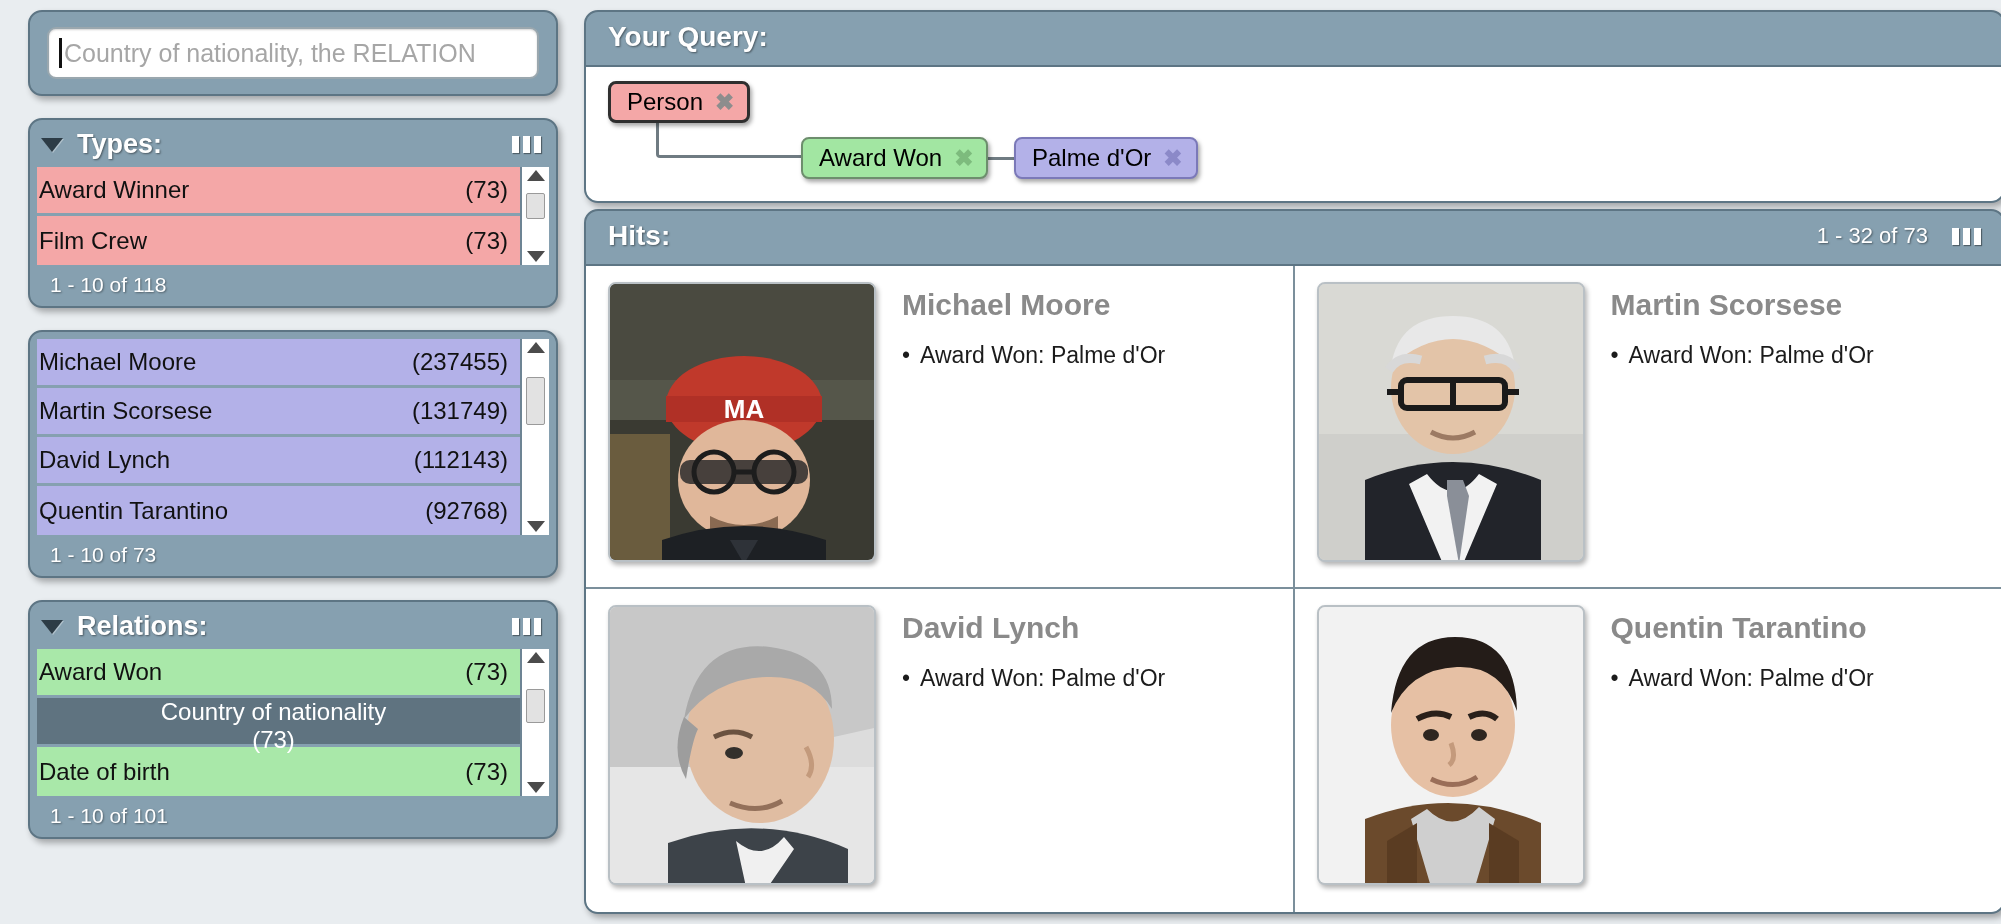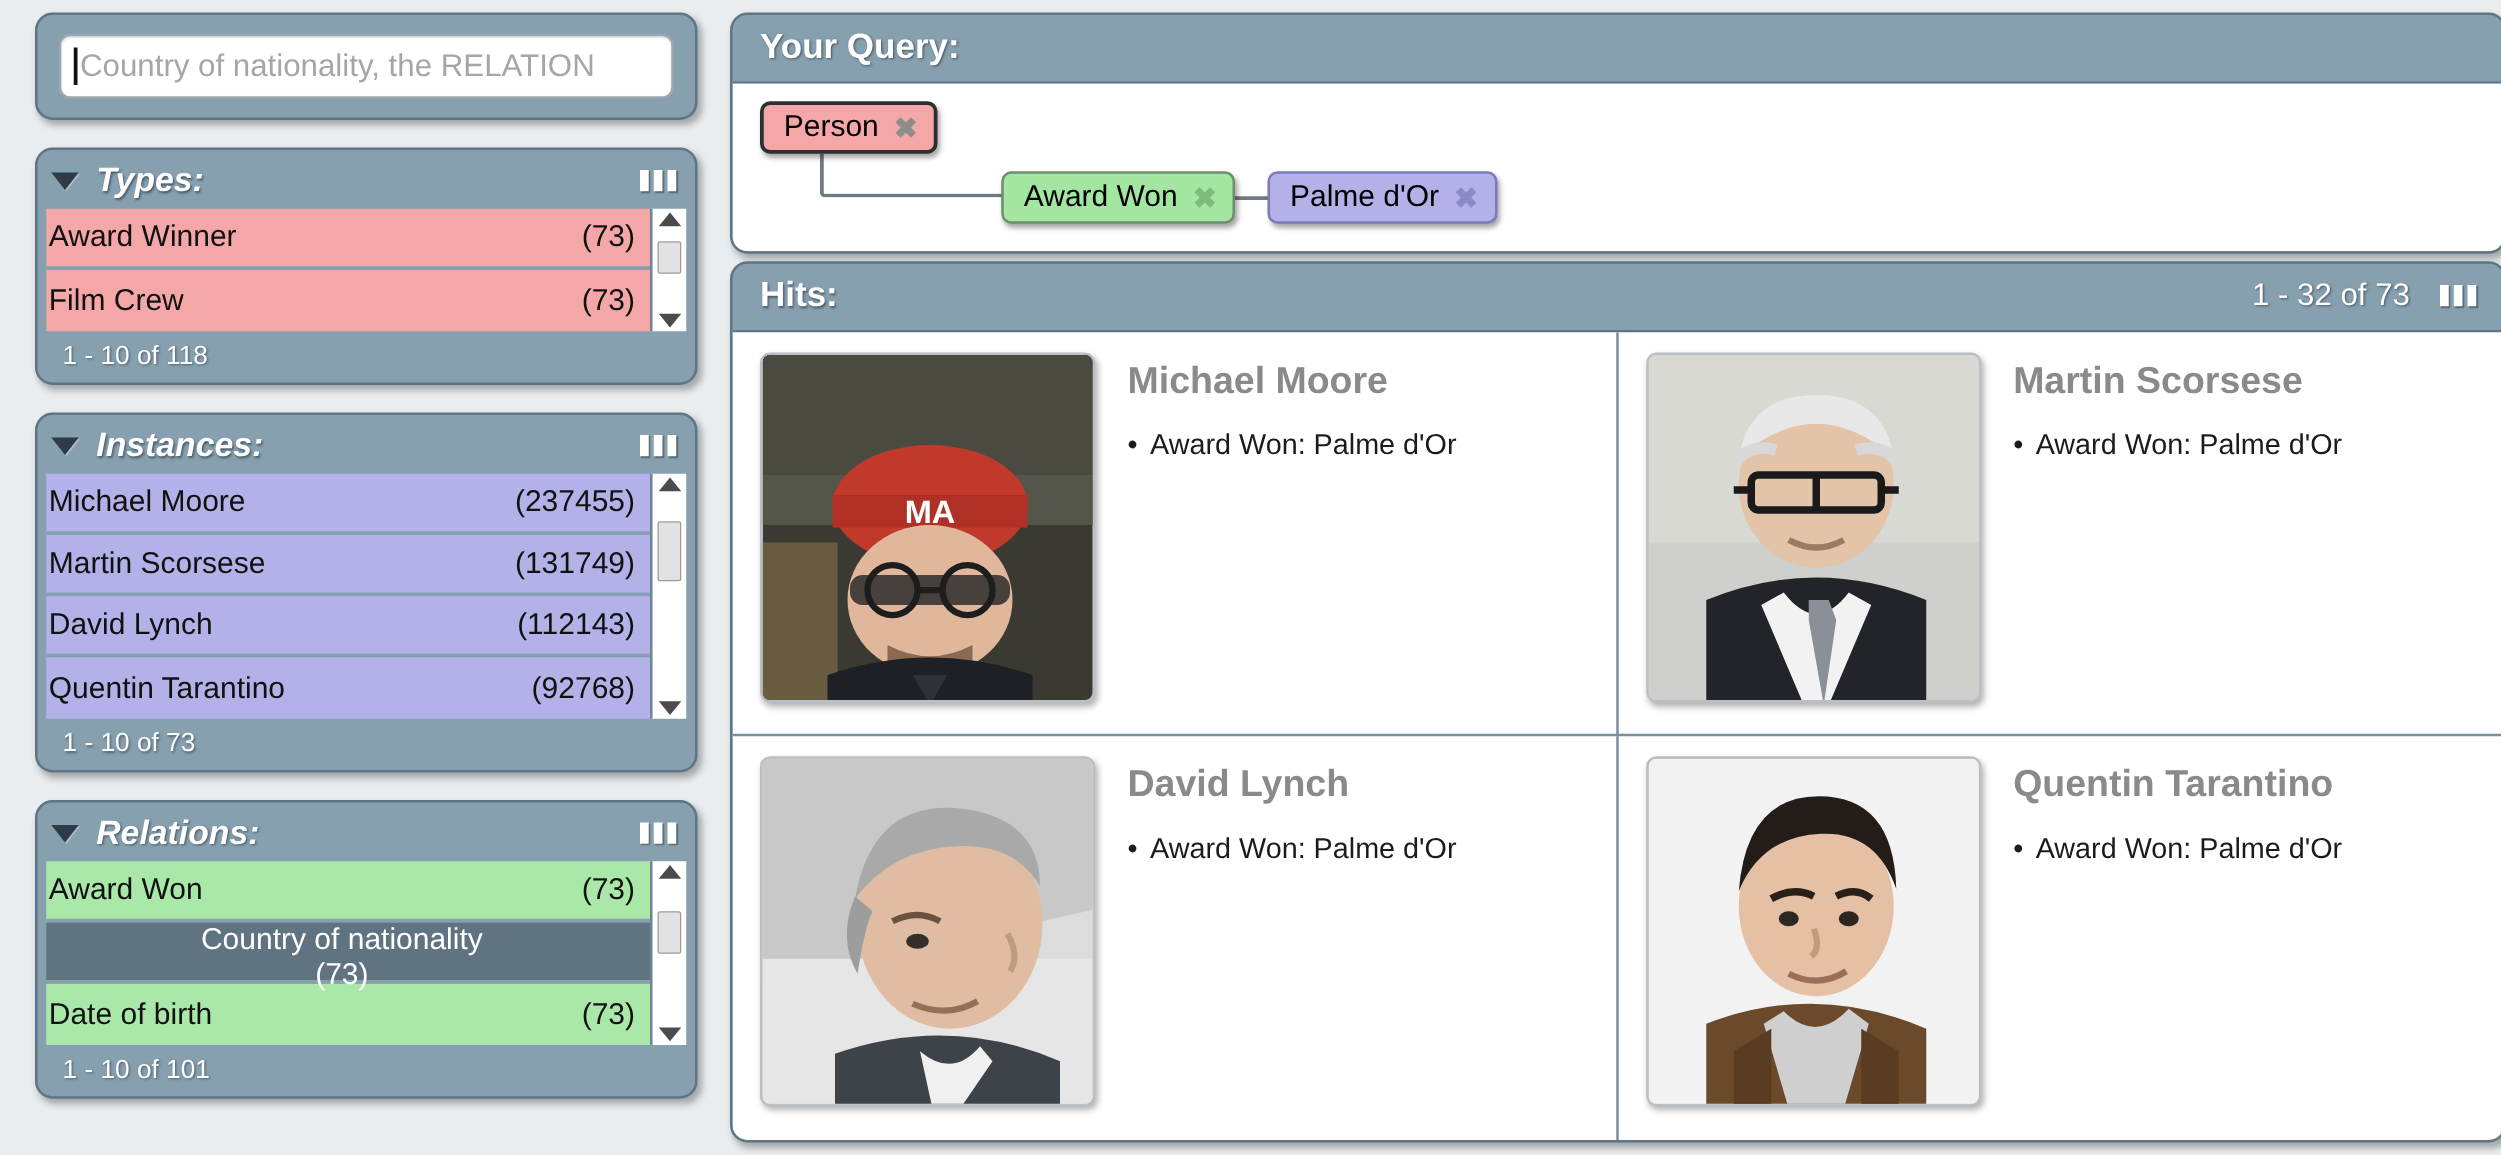--- a/index.html
+++ b/index.html
@@ -19,21 +19,20 @@
     border-radius:14px;
     box-shadow:3px 4px 6px rgba(0,0,0,.30);
     padding:7px;
   }
   .panel-head {
     display:flex; align-items:center;
     color:#ffffff;
     font-size:27px; font-weight:bold;
     text-shadow:1px 1px 2px rgba(0,0,0,.45);
     padding:2px 4px 7px 4px;
-    font-style:italic;
   }
   .caret {
     width:0;height:0;
     border-left:11px solid transparent;
     border-right:11px solid transparent;
     border-top:14px solid #2d3c46;
     margin-right:14px;
     filter:drop-shadow(1px 1px 0 rgba(255,255,255,.35));
   }
   .head-title { flex:1; }
@@ -131,21 +130,21 @@
   .link { position:absolute; height:3px; background:#6f7b82; left:392px; top:90px; width:40px; }
 
   .hits-panel { flex:1; padding:0; display:flex; flex-direction:column; overflow:hidden; }
   .hits-head {
     display:flex; align-items:center;
     padding:9px 18px 12px 22px;
     color:#fff; font-size:28px; font-weight:bold;
     text-shadow:1px 1px 2px rgba(0,0,0,.45);
   }
   .hits-head .spacer { flex:1; }
-  .hits-count { font-size:25px; font-weight:normal; margin-right:24px; }
+  .hits-count { font-size:22px; font-weight:normal; margin-right:24px; }
   .hits-body {
     flex:1; background:#ffffff;
     border-top:2px solid #5d7584;
     border-radius:0 0 11px 11px;
     display:grid; grid-template-columns:1fr 1fr; grid-template-rows:1fr 1fr;
   }
   .hit {
     display:flex; gap:26px; padding:16px 18px 10px 22px;
     border-right:2px solid #7b8f9b; border-bottom:2px solid #7b8f9b;
     overflow:hidden;
@@ -203,29 +202,20 @@
         <div class="scrollbar">
           <span class="sb-arrow sb-up"></span>
           <span class="sb-thumb" style="top:26px;height:26px;"></span>
           <span class="sb-arrow sb-down"></span>
         </div>
       </div>
       <div class="pager">1 - 10 of 118</div>
     </div>
 
     <div class="panel facet">
-      <div class="panel-head">
-        <span class="caret"></span>
-        <span class="head-title">Instances:</span>
-        <span class="grip">
-            <i></i>
-            <i></i>
-            <i></i>
-          </span>
-      </div>
       <div class="list">
         <div class="rows">
           <div class="row instance">
             <span>Michael Moore</span>
             <span class="cnt">(237455)</span>
           </div>
           <div class="row instance">
             <span>Martin Scorsese</span>
             <span class="cnt">(131749)</span>
           </div>

